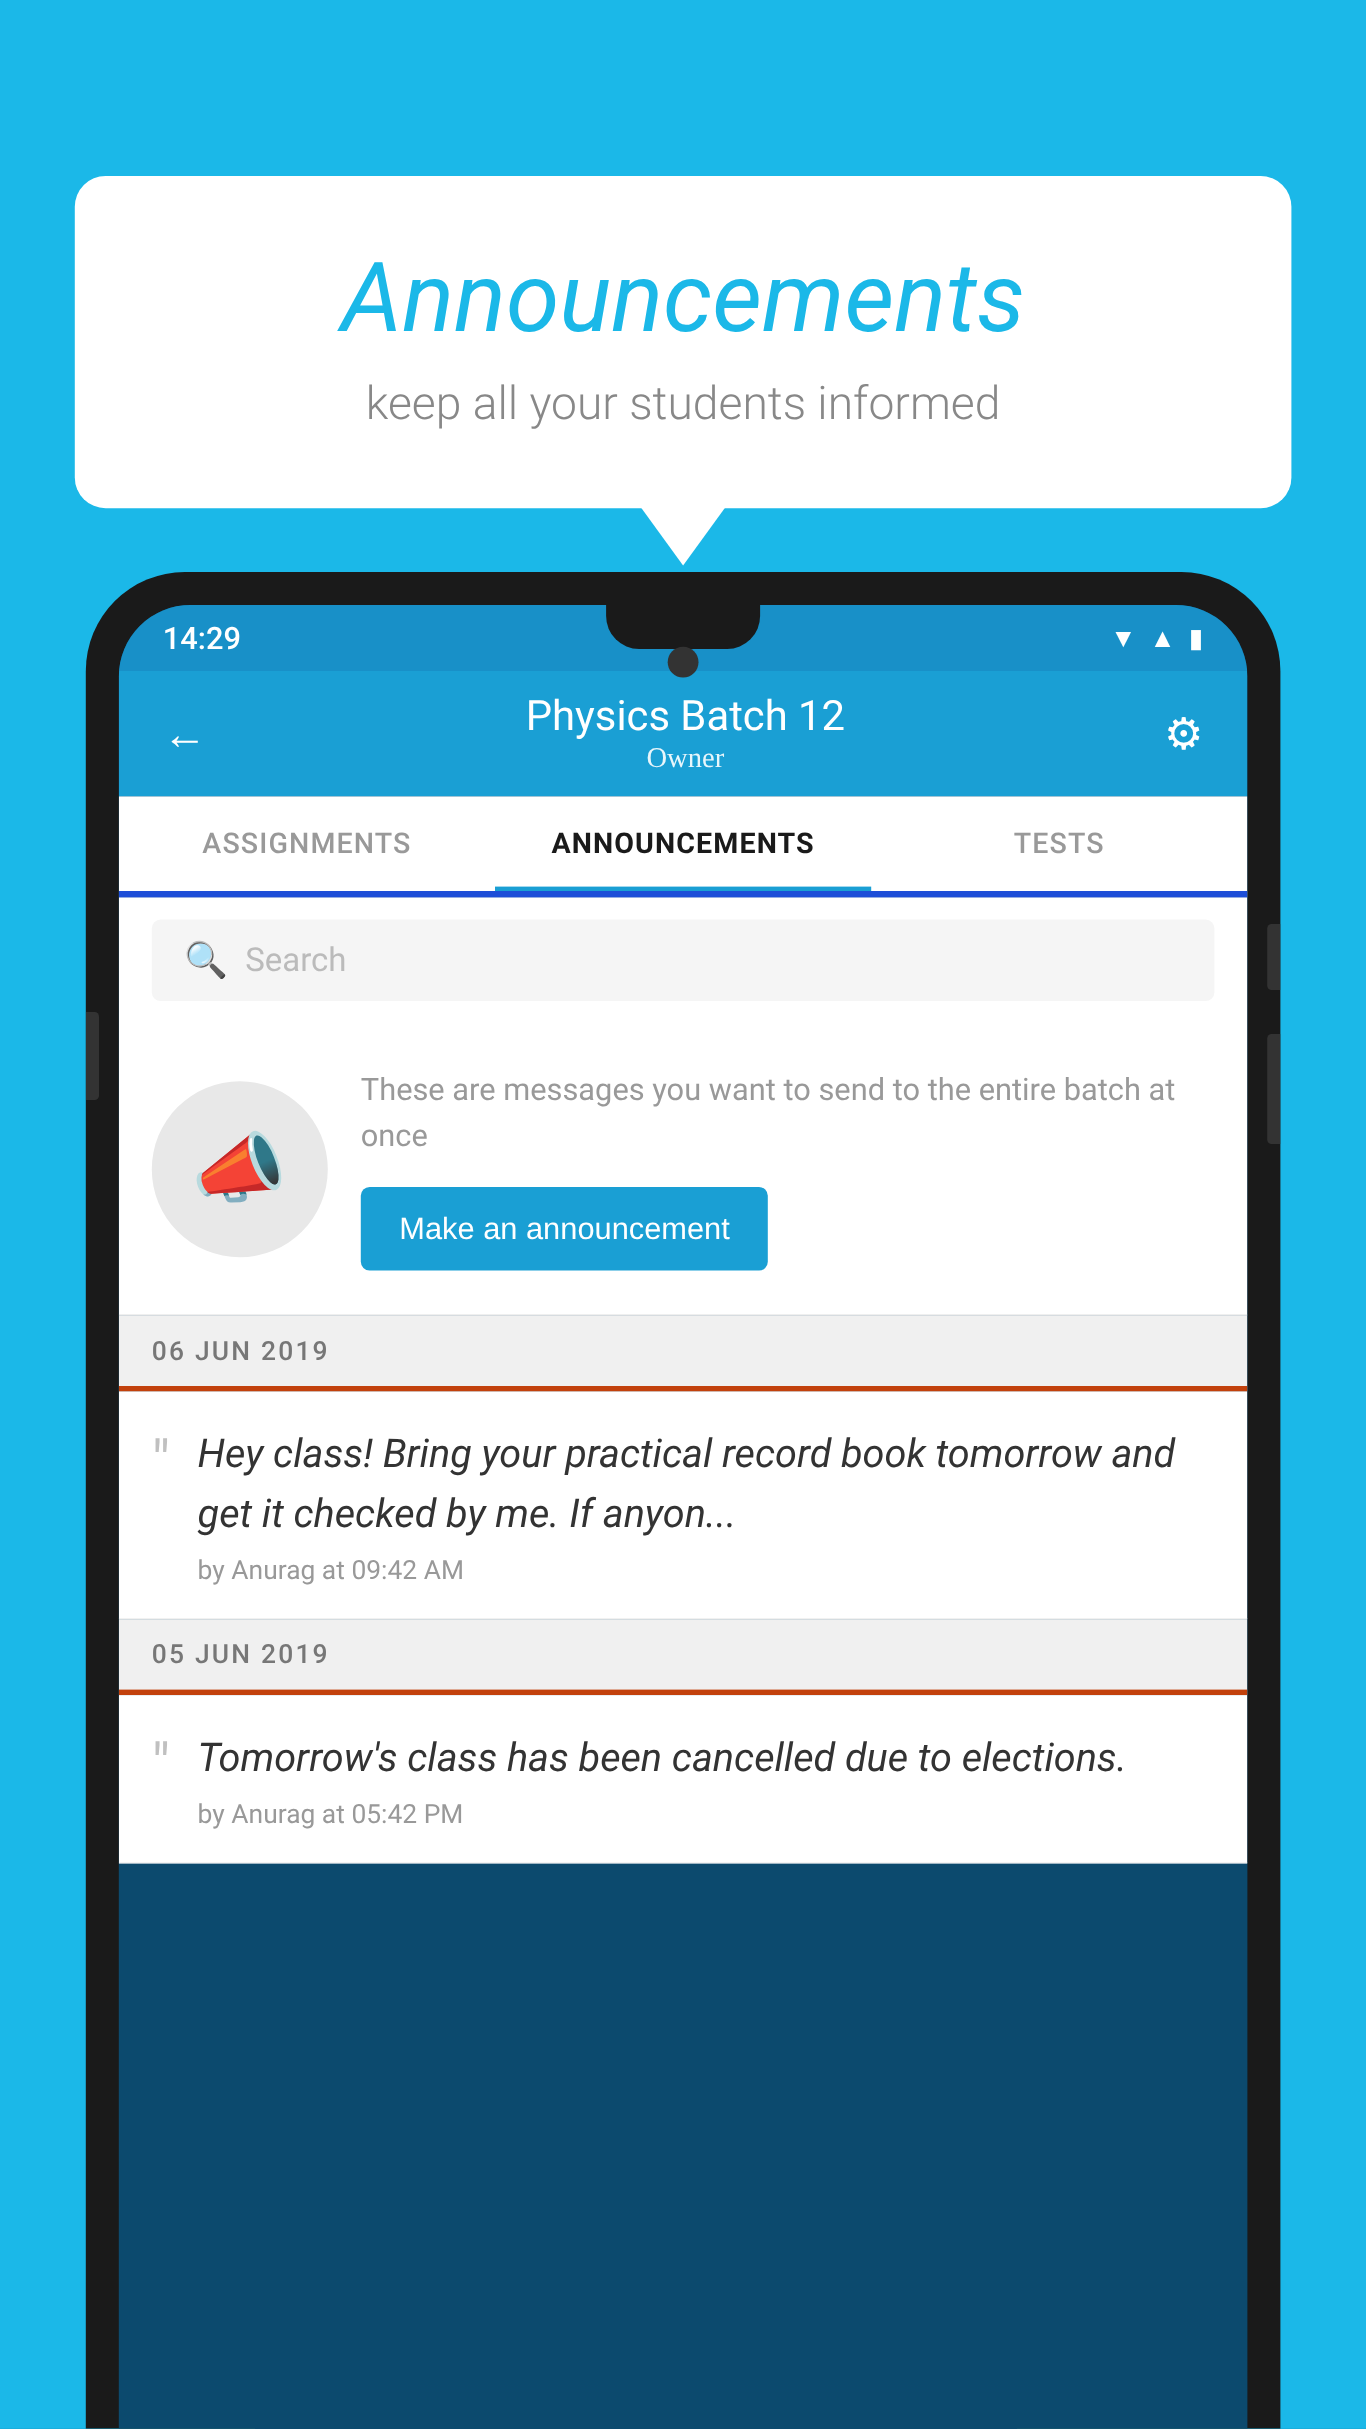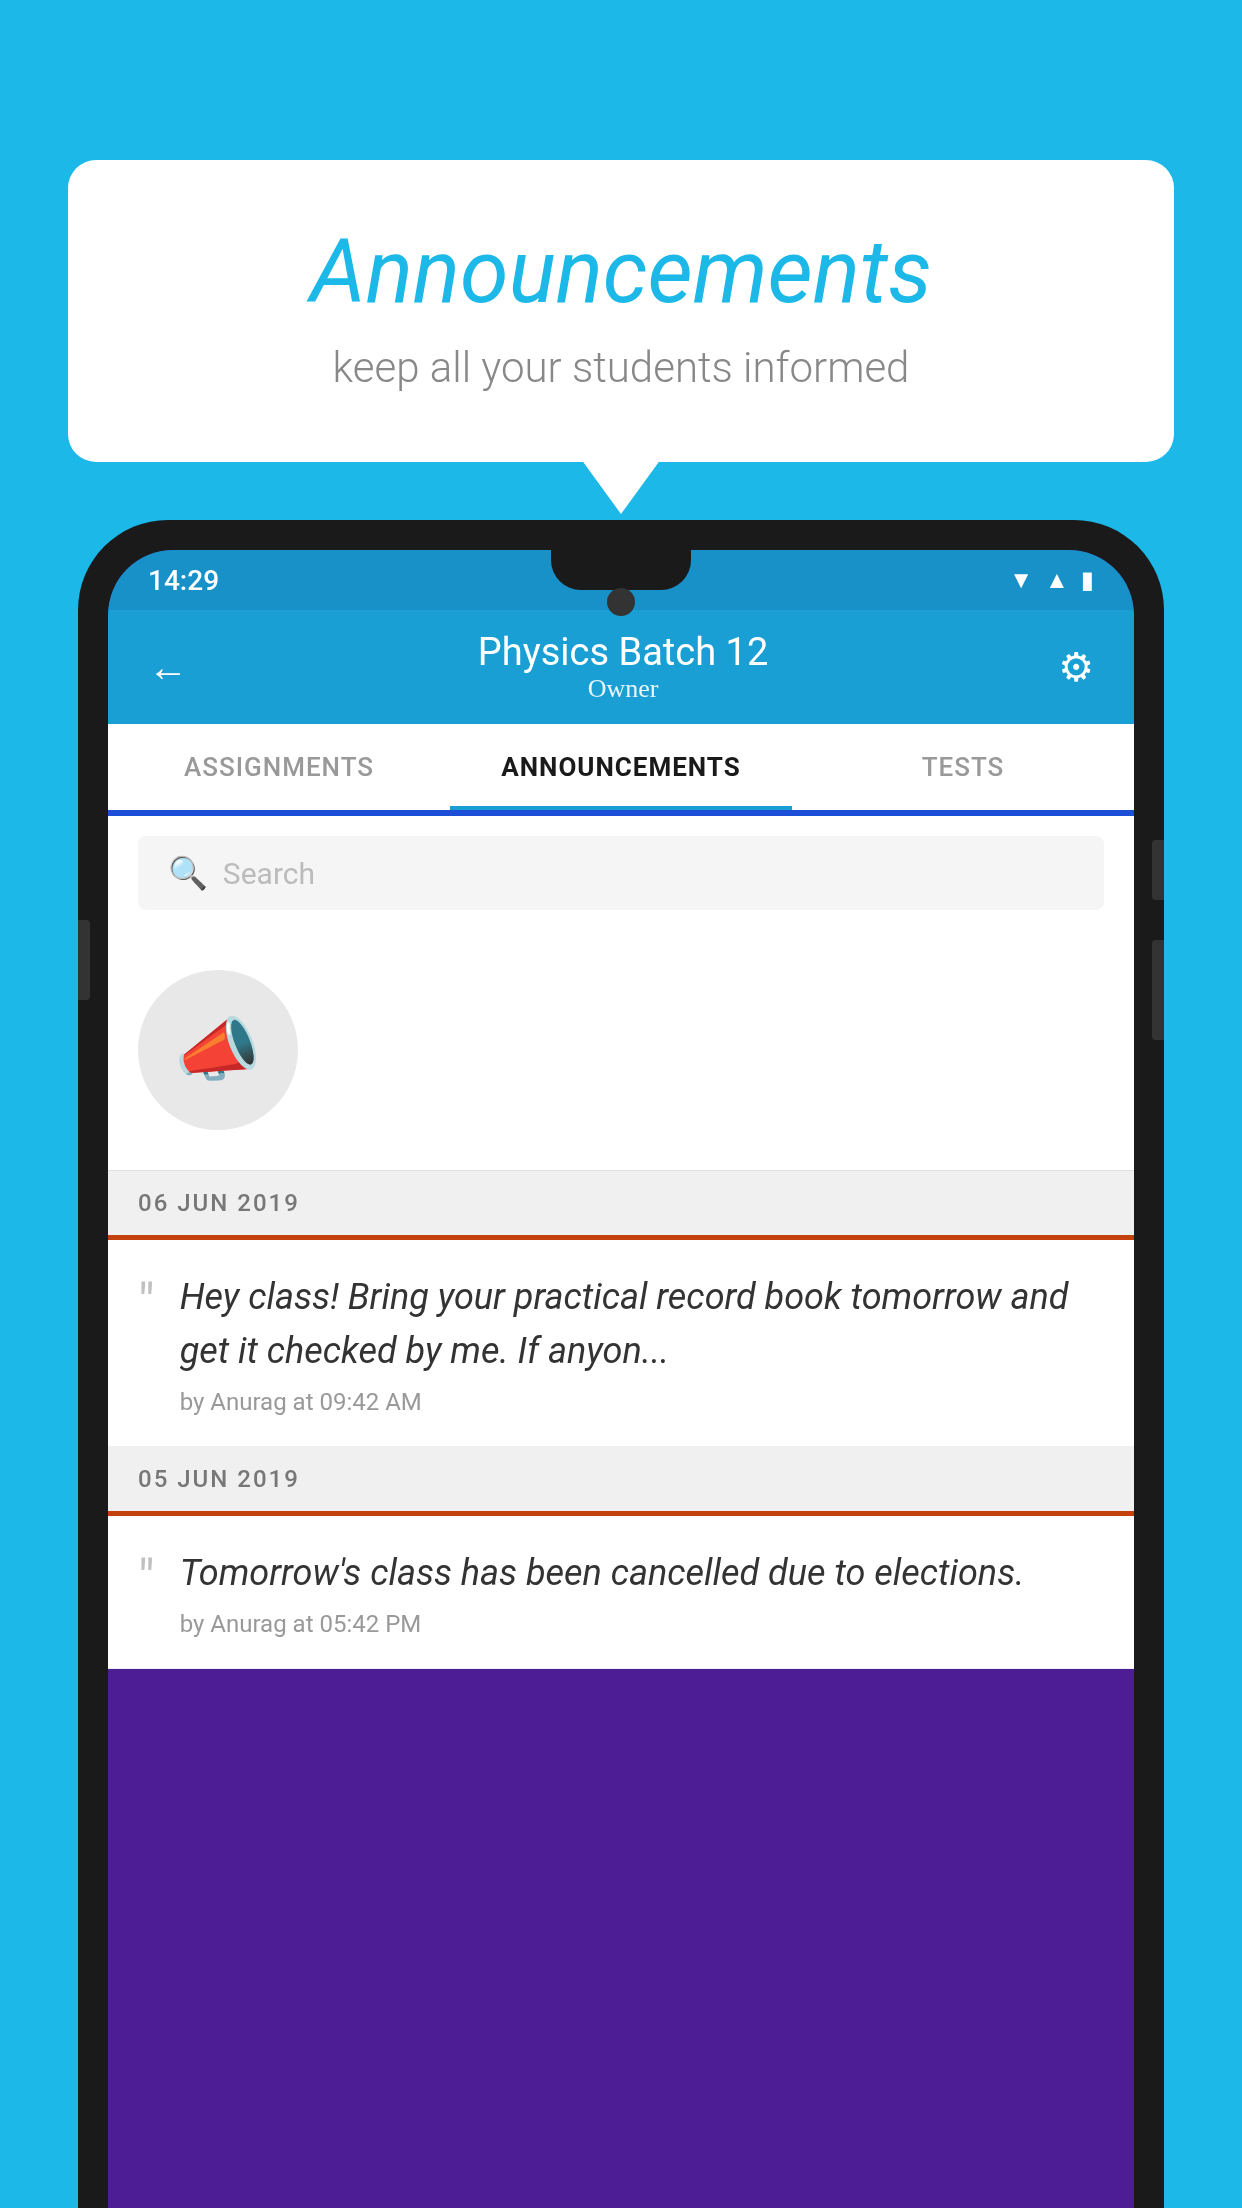--- a/index.html
+++ b/index.html
@@ -90,21 +90,21 @@
       z-index: 101;
     }
 
     
     .phone-screen {
       position: absolute;
       top: 30px;
       left: 30px;
       right: 30px;
       bottom: 0;
-      background: #4c1d95;
+      background: #0c4a6e;
       border-radius: 65px 65px 0 0;
       overflow: hidden;
     }
 
     
     .status-bar {
       background: #1890c8;
       height: 60px;
       display: flex;
       align-items: center;
@@ -401,20 +401,24 @@
       <div class="search-bar">
         <span class="search-icon-inner">🔍</span>
         <span class="search-text">Search</span>
       </div>
     </div>
 
     <div class="announcement-empty">
       <div class="announcement-icon-circle">
         <span class="megaphone-icon">📣</span>
       </div>
+      <div class="announcement-right">
+        <div class="announcement-desc">These are messages you want to send to the entire batch at once</div>
+        <button class="make-announcement-btn">Make an announcement</button>
+      </div>
     </div>
 
     <div class="date-separator">06  JUN  2019</div>
 
     <div class="announcement-item">
       <div class="quote-icon">"</div>
       <div class="announcement-content">
         <div class="announcement-text">Hey class! Bring your practical record book tomorrow and get it checked by me. If anyon...</div>
         <div class="announcement-meta">by Anurag at 09:42 AM</div>
       </div>

